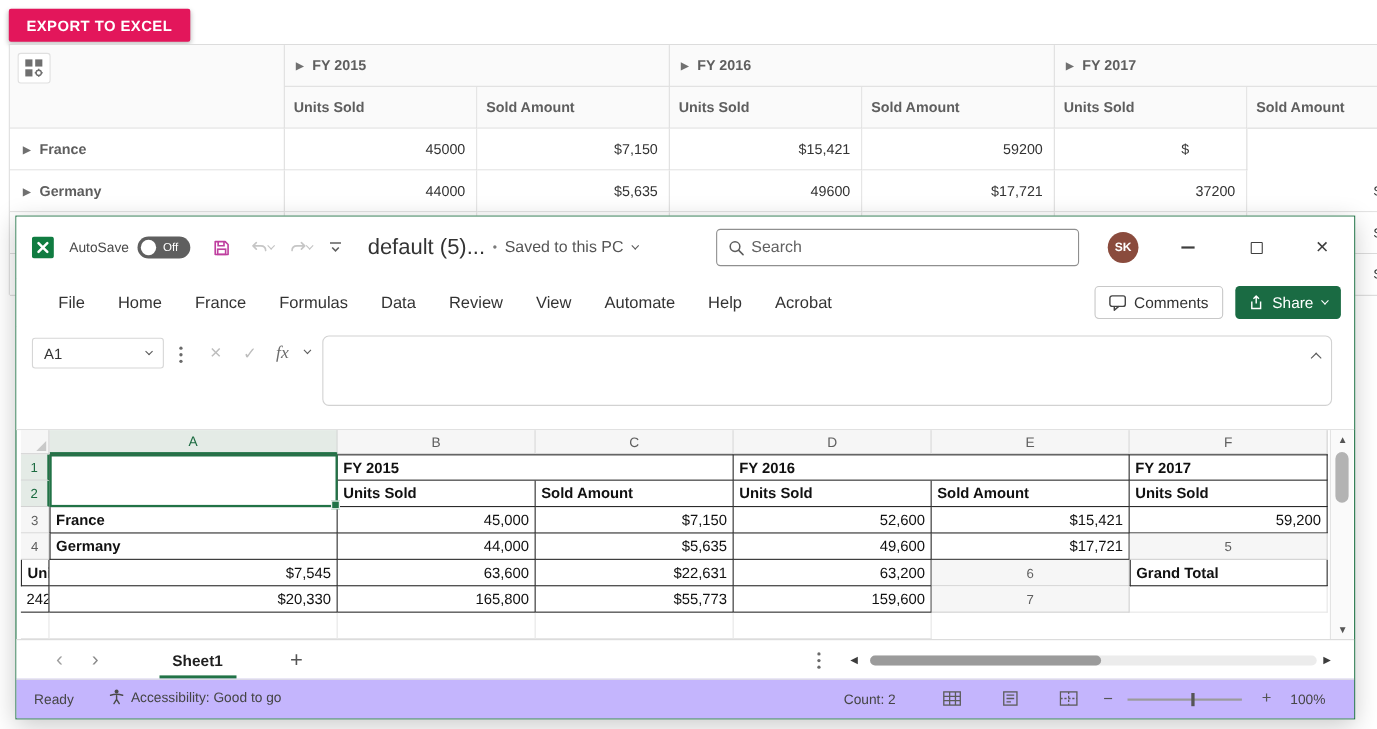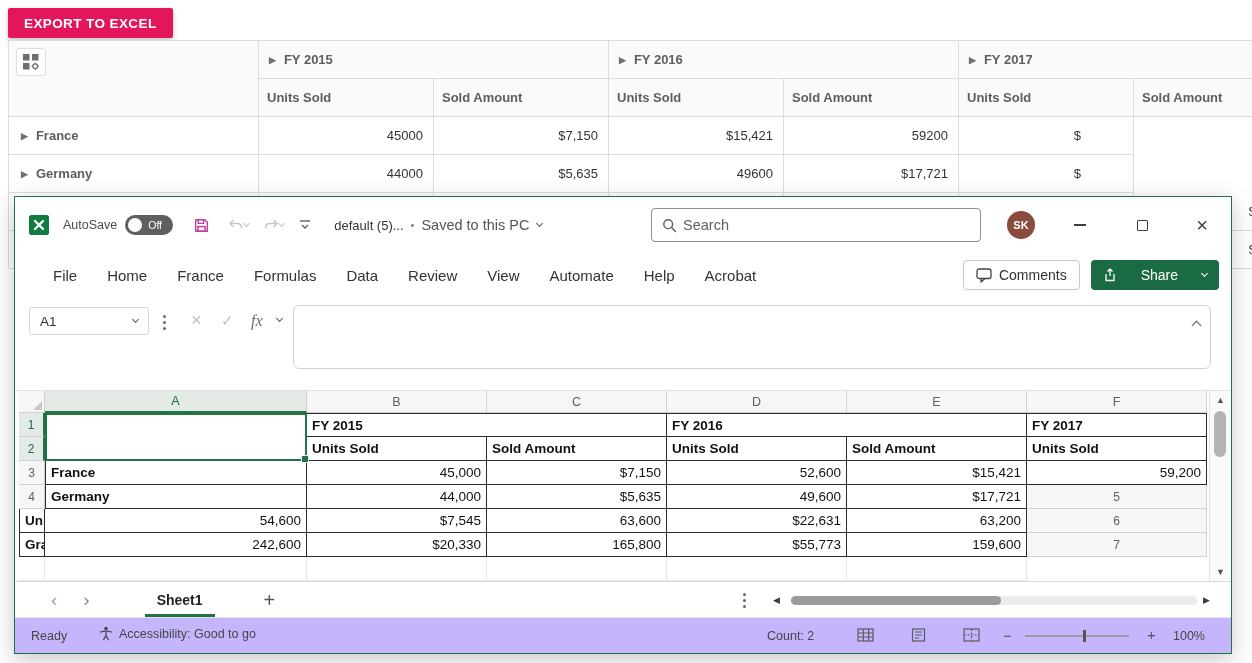--- a/index.html
+++ b/index.html
@@ -39,21 +39,21 @@
   .xl-logo{margin-right:14px;display:flex;cursor:pointer}
   .as-label{font-size:12.5px;color:#4a4a4a;margin-right:8px}
   .as-toggle{width:48px;height:20px;border-radius:10px;background:#5f5f5f;display:flex;
     align-items:center;margin-right:20px;cursor:pointer;position:relative}
   .as-knob{width:14px;height:14px;border-radius:50%;background:#fff;margin-left:3px}
   .as-off{color:#fff;font-size:10.5px;margin-left:6px}
   .qat{display:flex;align-items:center;cursor:pointer}
   .qat.save{margin-right:18px}
   .qat.undo,.qat.redo{margin-right:14px}
   .qat.custom{margin-right:22px}
-  .doc-name{font-size:13px;color:#333}
+  .doc-name{font-size:20px;color:#333}
   .doc-sep{font-size:11px;color:#7a7a7a;margin:0 7px}
   .doc-status{font-size:14.5px;color:#555;cursor:pointer}
   .search{position:absolute;left:636px;top:11px;width:330px;height:34px;border:1px solid #8f8f8f;
     border-radius:4px;background:#fff;display:flex;align-items:center;padding:0 10px;gap:6px}
   .search input{border:none;outline:none;flex:1;font-size:14.5px;color:#333;
     font-family:"Liberation Sans",sans-serif;background:transparent}
   .search input::placeholder{color:#616161}
   .avatar{position:absolute;left:992px;top:14px;width:28px;height:28px;border-radius:50%;
     background:#8A4B3D;color:#fff;font-size:11px;font-weight:700;display:flex;align-items:center;
     justify-content:center;cursor:pointer}
@@ -65,21 +65,21 @@
 
   
   .xl-menu{position:relative;height:44px;display:flex;align-items:center;padding-left:38px;
     gap:30px;font-size:15px;color:#333;background:#fff}
   .xl-menu .item{cursor:pointer;white-space:nowrap}
   .menu-right{position:absolute;right:12px;top:7px;display:flex;gap:11px;}
   .btn-comments{height:30px;border:1px solid #c8c8c8;border-radius:4px;background:#fff;
     display:flex;align-items:center;gap:7px;padding:0 12px;font-size:14px;color:#333;
     font-family:"Liberation Sans",sans-serif;cursor:pointer}
   .btn-share{height:30px;border:none;border-radius:4px;background:#1a6b43;color:#fff;
-    display:flex;align-items:center;gap:24px;padding:0 12px;font-size:14px;
+    display:flex;align-items:center;gap:8px;padding:0 12px;font-size:14px;
     font-family:"Liberation Sans",sans-serif;cursor:pointer}
 
   
   .xl-formula{position:relative;height:94px;border-bottom:1px solid #e1e1e1;background:#fff}
   .namebox{position:absolute;left:14px;top:10px;width:120px;height:28px;border:1px solid #d6d6d6;
     border-radius:3px;display:flex;align-items:center;padding:0 10px;font-size:13.5px;color:#333;cursor:pointer}
   .namebox .chev{margin-left:auto}
   .fsep{position:absolute;left:148px;top:17px}
   .fx-x{position:absolute;left:176px;top:13px;color:#bdbdbd;font-size:18px;cursor:pointer}
   .fx-check{position:absolute;left:206px;top:15px;color:#bdbdbd;font-size:15px;cursor:pointer}
@@ -227,20 +227,21 @@
       <div class="pv-cell pv-val">$7,150</div>
       <div class="pv-cell pv-val">$15,421</div>
       <div class="pv-cell pv-val">59200</div>
       <div class="pv-cell pv-val pv-cut">$</div>
     </div>
     <div class="pv-row">
       <div class="pv-cell pv-val">44000</div>
       <div class="pv-cell pv-val">$5,635</div>
       <div class="pv-cell pv-val">49600</div>
       <div class="pv-cell pv-val">$17,721</div>
+      <div class="pv-cell pv-val">37200</div>
       <div class="pv-cell pv-val pv-cut">$</div>
     </div>
     <div class="pv-row">
       <div class="pv-cell pv-val">54600</div>
       <div class="pv-cell pv-val">$7,545</div>
       <div class="pv-cell pv-val">63600</div>
       <div class="pv-cell pv-val">$22,631</div>
       <div class="pv-cell pv-val">63200</div>
       <div class="pv-cell pv-val pv-cut">$</div>
     </div>
@@ -394,21 +395,20 @@
 
       <div class="rh">4</div>
       <div class="c b bl bold">Germany</div>
       <div class="c b num">44,000</div>
       <div class="c b num">$5,635</div>
       <div class="c b num">49,600</div>
       <div class="c b num">$17,721</div>
 
       <div class="rh">5</div>
       <div class="c b bl bold">United States</div>
-      <div class="c b num">54,600</div>
       <div class="c b num">$7,545</div>
       <div class="c b num">63,600</div>
       <div class="c b num">$22,631</div>
       <div class="c b num">63,200</div>
 
       <div class="rh">6</div>
       <div class="c b bl bold">Grand Total</div>
       <div class="c b num">242,600</div>
       <div class="c b num">$20,330</div>
       <div class="c b num">165,800</div>

